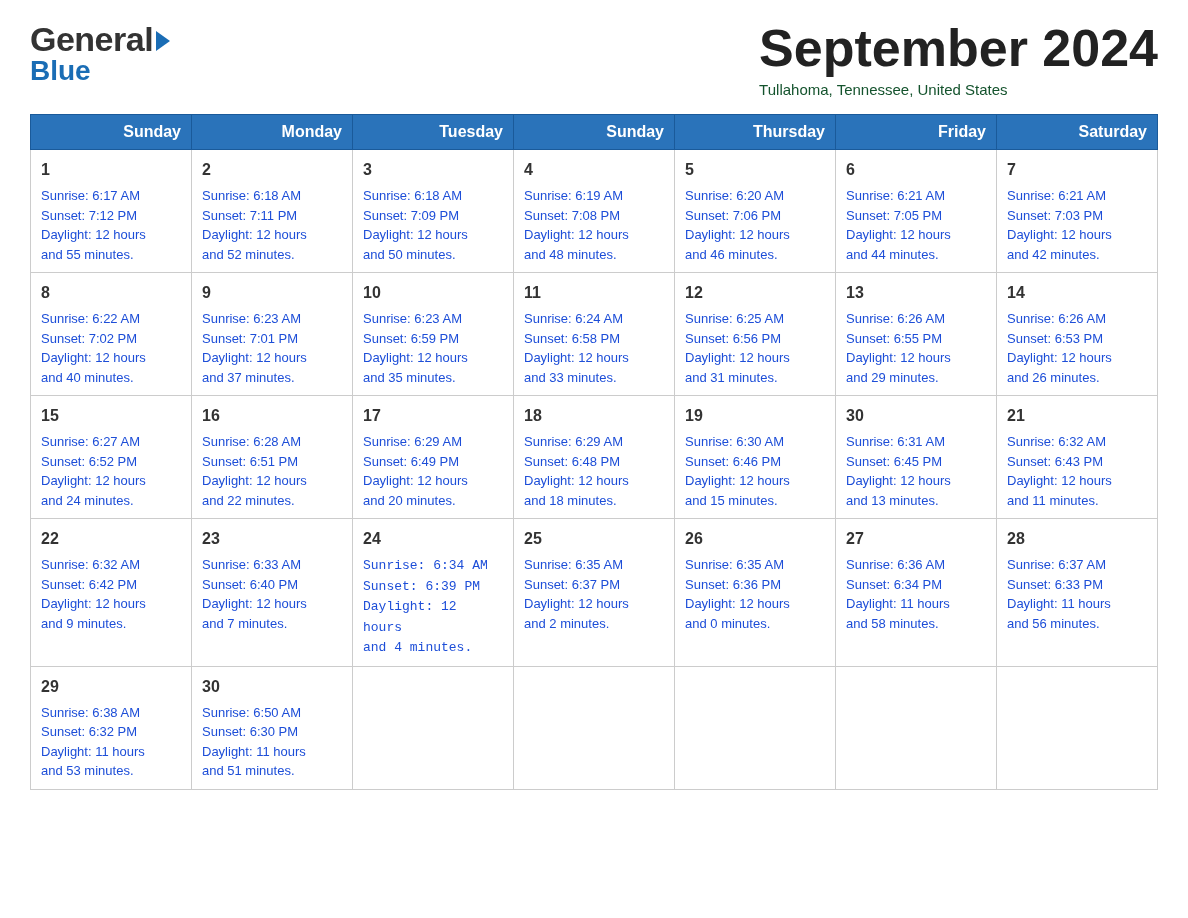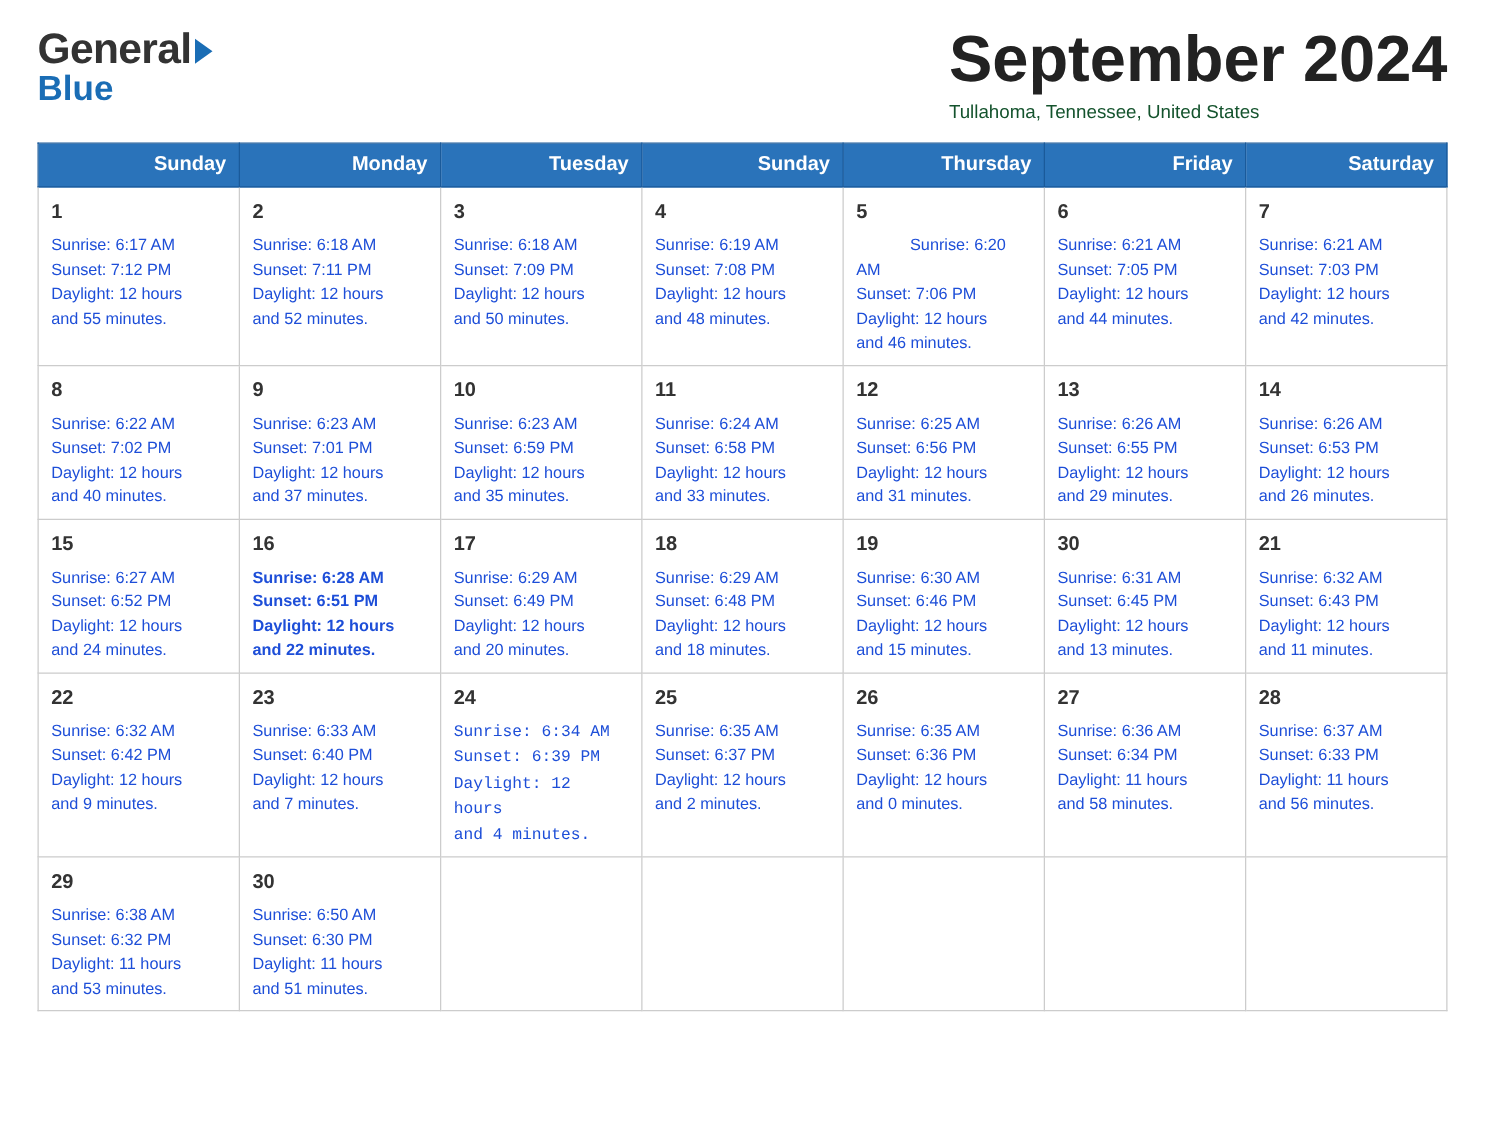--- a/index.html
+++ b/index.html
@@ -141,21 +141,21 @@
 Daylight: 12 hours
 and 52 minutes.</span></td>
         <td><span class="day-number">3</span><span class="day-info" style="white-space: pre-line;">Sunrise: 6:18 AM
 Sunset: 7:09 PM
 Daylight: 12 hours
 and 50 minutes.</span></td>
         <td><span class="day-number">4</span><span class="day-info" style="white-space: pre-line;">Sunrise: 6:19 AM
 Sunset: 7:08 PM
 Daylight: 12 hours
 and 48 minutes.</span></td>
-        <td><span class="day-number">5</span><span class="day-info" style="white-space: pre-line; margin-left: 43px;">Sunrise: 6:20 AM
+        <td><span class="day-number">5</span><span class="day-info" style="white-space: pre-line;">Sunrise: 6:20 AM
 Sunset: 7:06 PM
 Daylight: 12 hours
 and 46 minutes.</span></td>
         <td><span class="day-number">6</span><span class="day-info" style="white-space: pre-line;">Sunrise: 6:21 AM
 Sunset: 7:05 PM
 Daylight: 12 hours
 and 44 minutes.</span></td>
         <td><span class="day-number">7</span><span class="day-info" style="white-space: pre-line;">Sunrise: 6:21 AM
 Sunset: 7:03 PM
 Daylight: 12 hours
@@ -189,21 +189,21 @@
         <td><span class="day-number">14</span><span class="day-info" style="white-space: pre-line;">Sunrise: 6:26 AM
 Sunset: 6:53 PM
 Daylight: 12 hours
 and 26 minutes.</span></td>
       </tr>
       <tr>
         <td><span class="day-number">15</span><span class="day-info" style="white-space: pre-line;">Sunrise: 6:27 AM
 Sunset: 6:52 PM
 Daylight: 12 hours
 and 24 minutes.</span></td>
-        <td><span class="day-number">16</span><span class="day-info" style="white-space: pre-line; font-weight: bold;">Sunrise: 6:28 AM
+        <td><span class="day-number">16</span><span class="day-info" style="white-space: pre-line;">Sunrise: 6:28 AM
 Sunset: 6:51 PM
 Daylight: 12 hours
 and 22 minutes.</span></td>
         <td><span class="day-number">17</span><span class="day-info" style="white-space: pre-line;">Sunrise: 6:29 AM
 Sunset: 6:49 PM
 Daylight: 12 hours
 and 20 minutes.</span></td>
         <td><span class="day-number">18</span><span class="day-info" style="white-space: pre-line;">Sunrise: 6:29 AM
 Sunset: 6:48 PM
 Daylight: 12 hours

